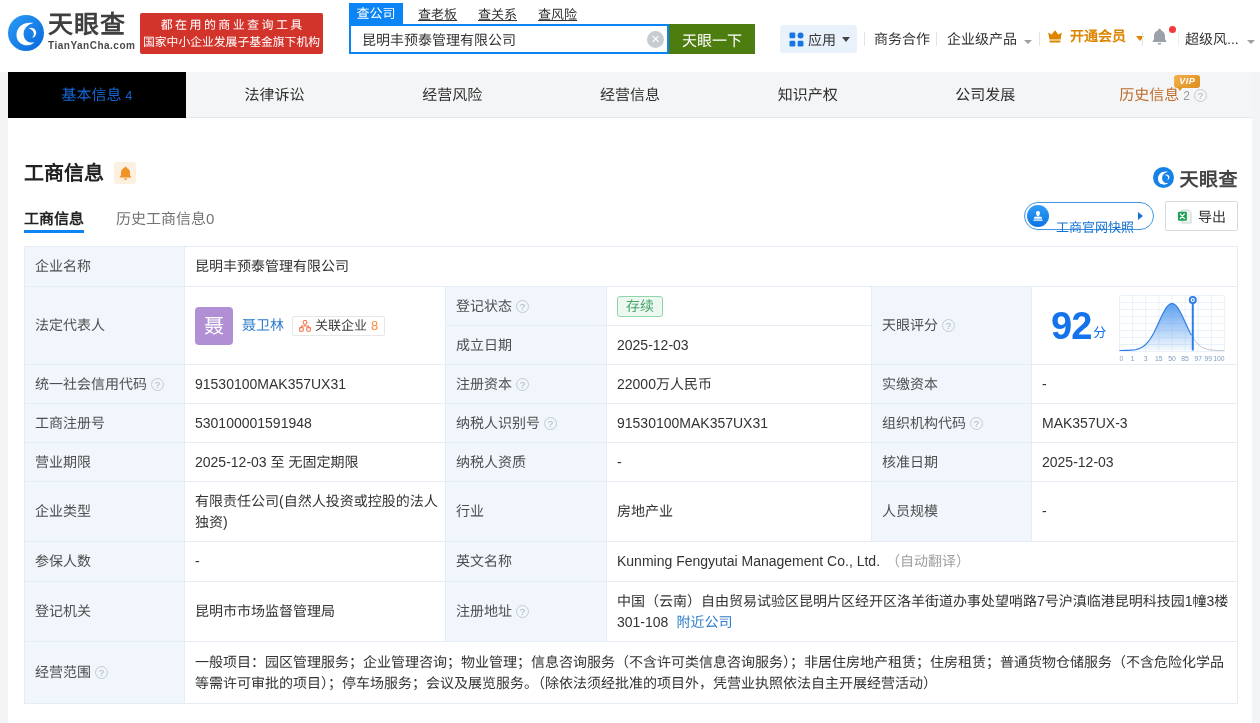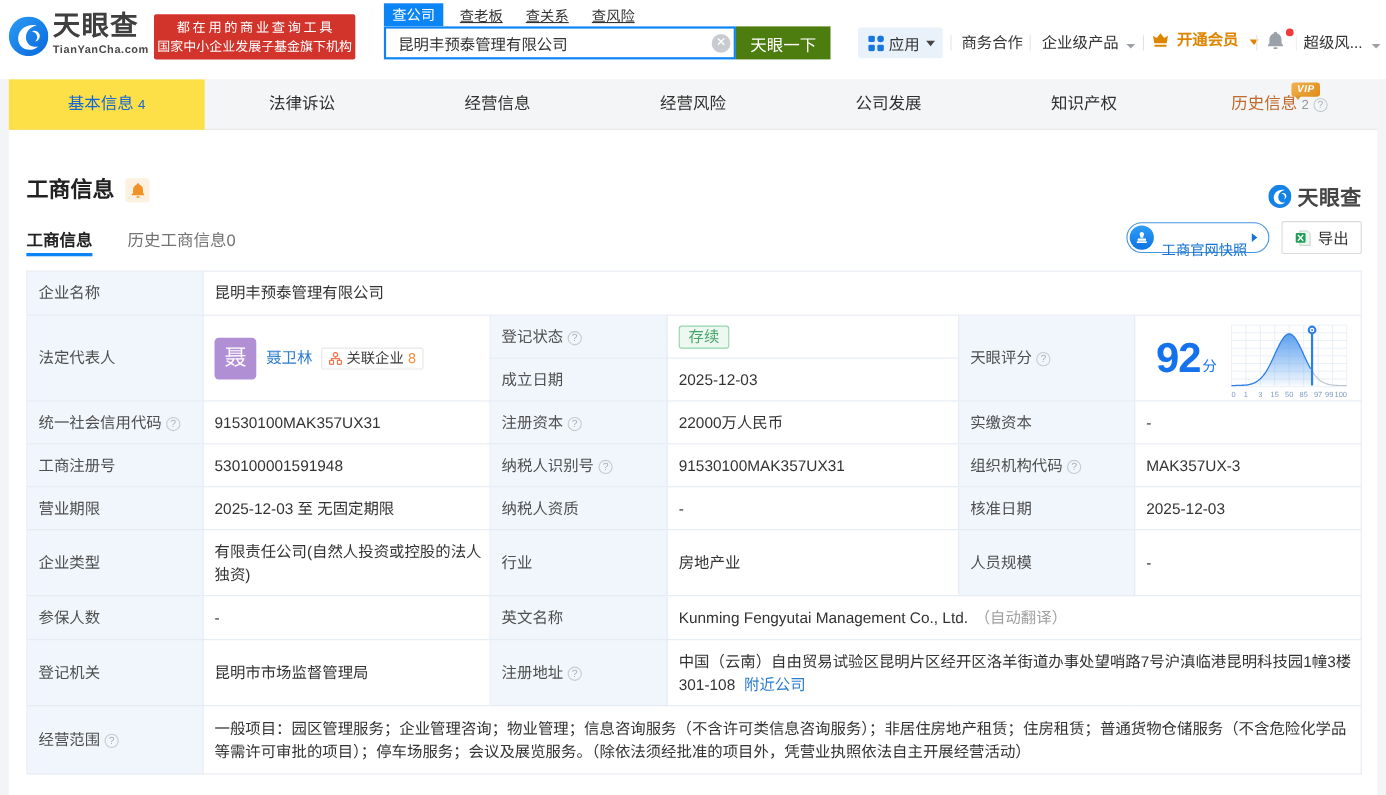--- a/index.html
+++ b/index.html
@@ -43,21 +43,21 @@
   .hitem { position:absolute; top:32px; font-size:14px; color:#333; line-height:15px; cursor:pointer; white-space:nowrap; }
   .hitem.vip { color:#de8500; font-weight:600; }
   .bell-wrap { position:absolute; left:1152px; top:28px; width:24px; height:20px; cursor:pointer; }
   .red-dot { position:absolute; right:0; top:-2px; width:7px; height:7px; border-radius:50%; background:#f23a3a; }
   
   .card { position:absolute; left:8px; top:72px; width:1244px; height:651px; background:#fff; }
   .navbar { position:absolute; left:0; top:0; width:1244px; height:46px; background:#f4f5f6;
             border-bottom:1px solid #e7e7e7; display:flex; }
   .ntab { width:177.71px; height:46px; line-height:46px; text-align:center; font-size:15px; color:#2f2f2f;
           cursor:pointer; position:relative; }
-  .ntab.active { background:#fde047; color:#1467d5; }
+  .ntab.active { background:#000000; color:#1467d5; }
   .ntab .cnt { font-size:12px; margin-left:4px; }
   .ntab.active .cnt { color:#1467d5; }
   .ntab.history { color:#bf6a2b; }
   .ntab.history .cnt { color:#999; }
   .vip-badge { position:absolute; left:100px; top:3px; width:26px; height:13px; line-height:13px; border-radius:3px;
                background:linear-gradient(135deg,#f3b14e,#dd8c1a); color:#fff; font-size:9px; font-weight:bold;
                font-style:italic; text-align:center; letter-spacing:0.5px; }
   .vip-badge::after { content:""; position:absolute; left:3px; bottom:-3px; width:0; height:0;
                       border-left:3px solid transparent; border-right:3px solid transparent; border-top:4px solid #e29427; }
   .qicon { display:inline-block; width:13px; height:13px; border:1px solid #c5cbd2; border-radius:50%;
@@ -182,24 +182,24 @@
   </div>
   <div class="hsep" style="left:1178px; background:#efefef;"></div>
   <div class="hitem" style="left:1185px;"><span>超级风...</span><span class="caret-down sm" style="margin-left:8px;"></span></div>
 </div>
 
 <div class="card">
 
   <div class="navbar">
     <div class="ntab active"><span>基本信息</span><span class="cnt">4</span></div>
     <div class="ntab"><span>法律诉讼</span></div>
+    <div class="ntab"><span>经营风险</span></div>
     <div class="ntab"><span>经营信息</span></div>
-    <div class="ntab"><span>经营风险</span></div>
+    <div class="ntab"><span>知识产权</span></div>
     <div class="ntab"><span>公司发展</span></div>
-    <div class="ntab"><span>知识产权</span></div>
     <div class="ntab history">
       <span>历史信息</span><span class="cnt">2</span><i class="qicon"></i>
       <span class="vip-badge">VIP</span>
     </div>
   </div>
 
   <div class="sec-title">
     <span class="t">工商信息</span>
     <span class="bell-chip">
       <svg width="13" height="14" viewBox="0 0 15 17">

